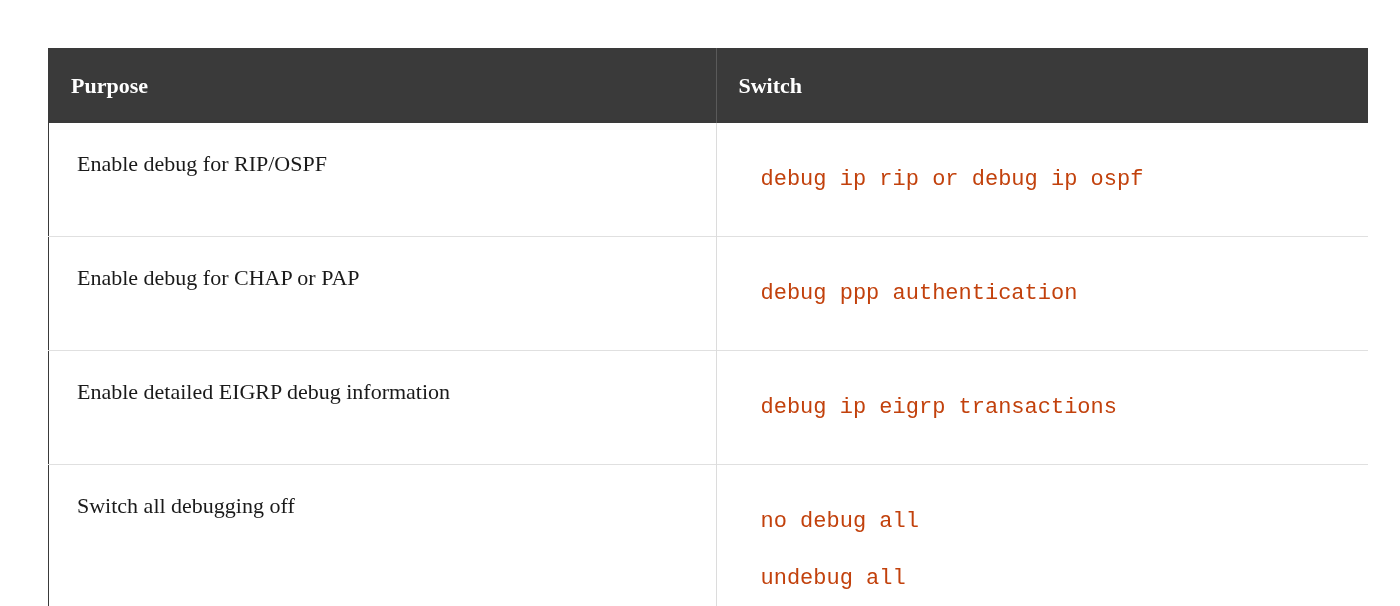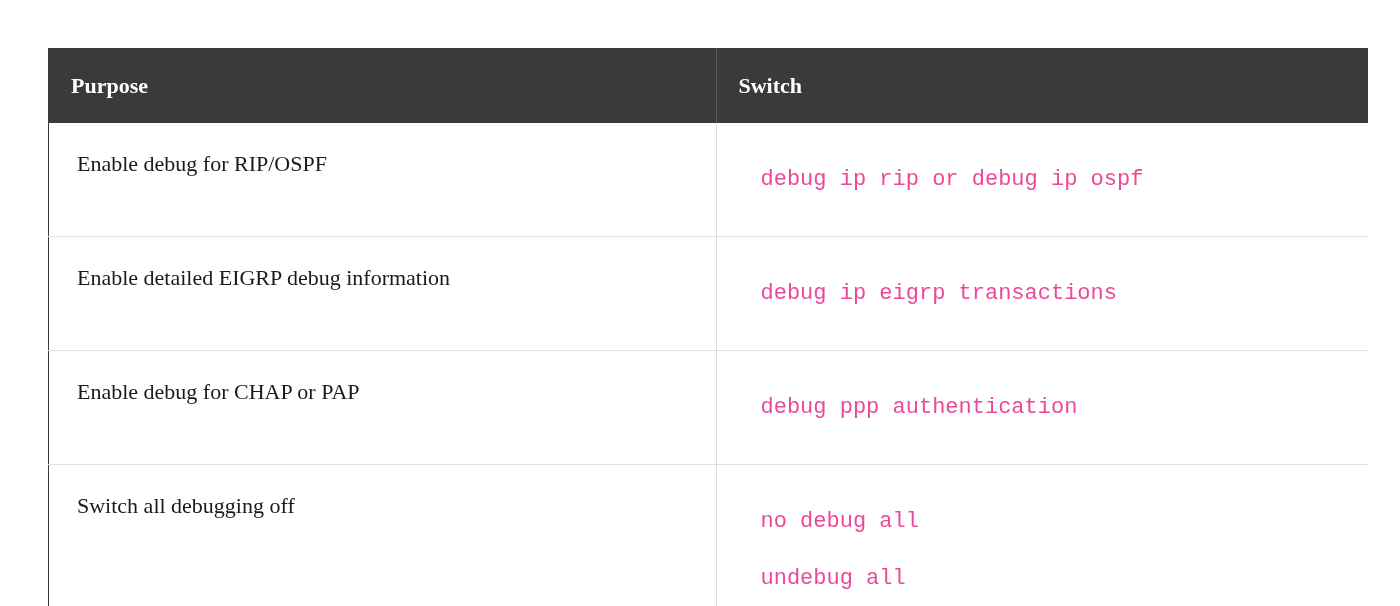--- a/index.html
+++ b/index.html
@@ -43,21 +43,21 @@
     tbody tr:first-child td {
       border-top: none;
     }
     td.purpose-col {
       width: 50%;
       font-family: Georgia, 'Times New Roman', serif;
     }
     td.command-col {
       width: 50%;
       font-family: 'Courier New', Courier, monospace;
-      color: #ec4899;
+      color: #c2410c;
     }
     .cmd-line {
       display: block;
     }
     .cmd-line + .cmd-line {
       margin-top: 32px;
     }
   </style>
 </head>
 <body>
@@ -70,29 +70,29 @@
     </tr>
   </thead>
   <tbody>
     <tr>
       <td class="purpose-col">Enable debug for RIP/OSPF</td>
       <td class="command-col">
         <span class="cmd-line">debug ip rip or debug ip ospf</span>
       </td>
     </tr>
     <tr>
+      <td class="purpose-col">Enable debug for CHAP or PAP</td>
+      <td class="command-col">
+        <span class="cmd-line">debug ppp authentication</span>
+      </td>
+    </tr>
+    <tr>
       <td class="purpose-col">Enable detailed EIGRP debug information</td>
       <td class="command-col">
         <span class="cmd-line">debug ip eigrp transactions</span>
-      </td>
-    </tr>
-    <tr>
-      <td class="purpose-col">Enable debug for CHAP or PAP</td>
-      <td class="command-col">
-        <span class="cmd-line">debug ppp authentication</span>
       </td>
     </tr>
     <tr>
       <td class="purpose-col">Switch all debugging off</td>
       <td class="command-col">
         <span class="cmd-line">no debug all</span>
         <span class="cmd-line">undebug all</span>
       </td>
     </tr>
   </tbody>

